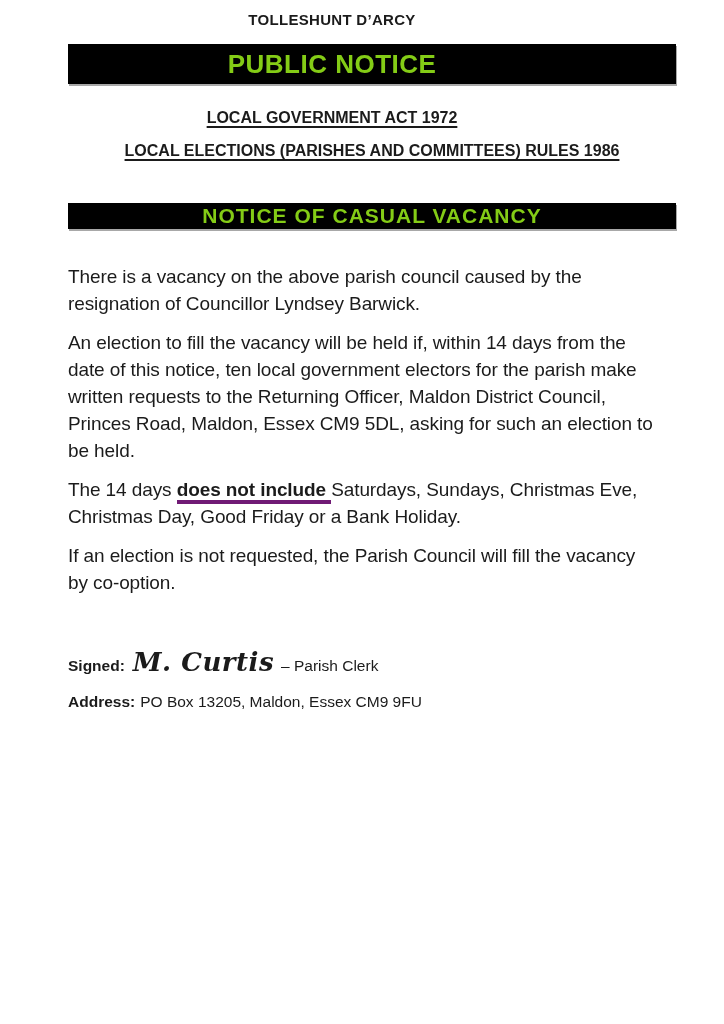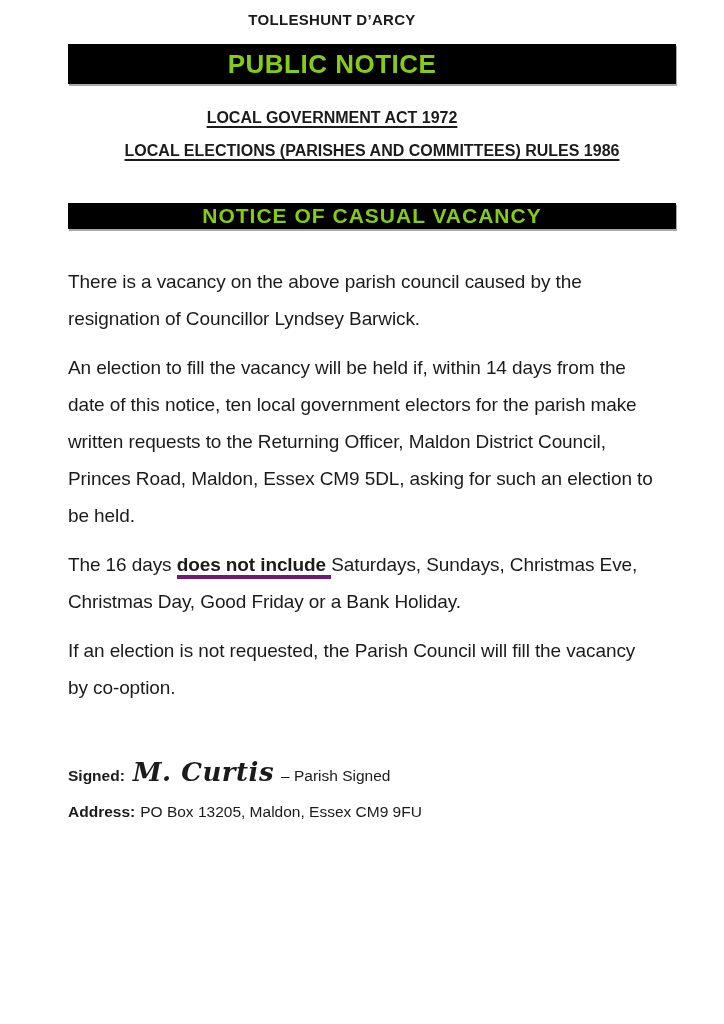--- a/index.html
+++ b/index.html
@@ -67,21 +67,21 @@
   .statute-2 { margin-top: 13px; }
   .uline {
     text-decoration: underline;
     text-decoration-thickness: 2px;
     text-underline-offset: 3px;
   }
 
   
   .para {
     font-size: 19px;
-    line-height: 37px;
+    line-height: 27px;
     margin: 12px 0 7px 0;
     white-space: pre-line; 
     letter-spacing: -0.1px;
   }
   .para-first { margin-top: 34px; }
   .emph {
     font-weight: bold;
     border-bottom: 4px solid #701a75;
   }
 
@@ -119,24 +119,24 @@
 
     <div class="banner banner-small">NOTICE OF CASUAL VACANCY</div>
 
     <p class="para para-first">There is a vacancy on the above parish council caused by the
 resignation of Councillor Lyndsey Barwick.</p>
     <p class="para">An election to fill the vacancy will be held if, within 14 days from the
 date of this notice, ten local government electors for the parish make
 written requests to the Returning Officer, Maldon District Council,
 Princes Road, Maldon, Essex CM9 5DL, asking for such an election to
 be held.</p>
-    <p class="para"><span>The 16 days </span><span class="emph">does not include </span><span>Saturdays, Sundays, Christmas Eve,
+    <p class="para"><span>The 14 days </span><span class="emph">does not include </span><span>Saturdays, Sundays, Christmas Eve,
 Christmas Day, Good Friday or a Bank Holiday.</span></p>
     <p class="para">If an election is not requested, the Parish Council will fill the vacancy
 by co-option.</p>
 
     <div class="footer">
-      <div class="meta"><span class="lbl">Signed:</span><span class="signature">M. Curtis</span><span>– Parish Signed</span></div>
+      <div class="meta"><span class="lbl">Signed:</span><span class="signature">M. Curtis</span><span>– Parish Clerk</span></div>
       <div class="meta"><span class="lbl">Address:</span><span>PO Box 13205, Maldon, Essex CM9 9FU</span></div>
     </div>
 
   </div>
 </div>
 
 </body></html>

